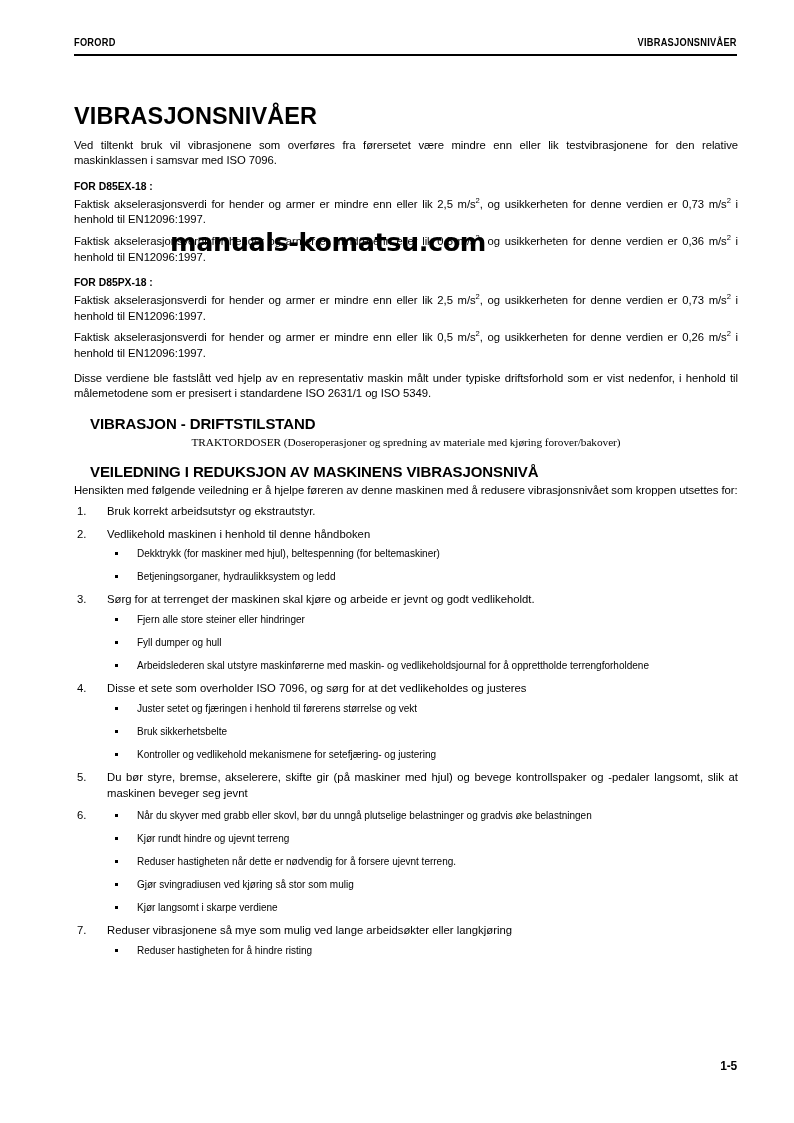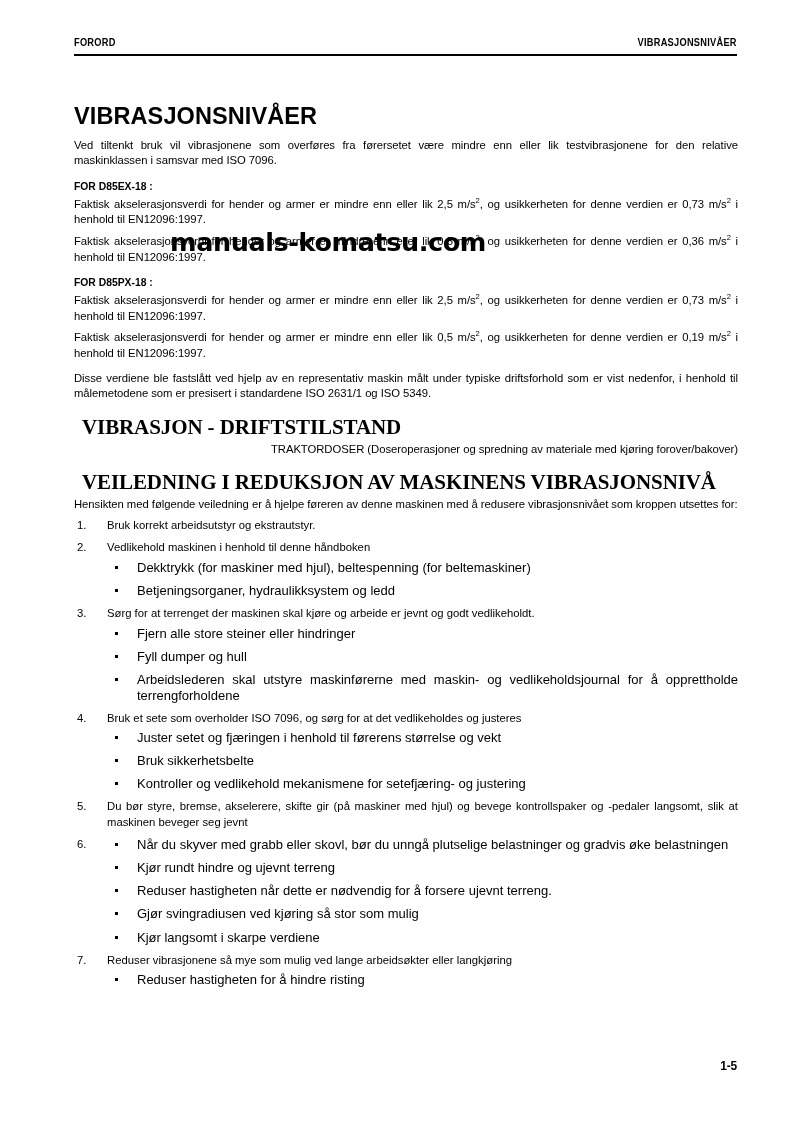--- a/index.html
+++ b/index.html
@@ -67,24 +67,24 @@
   h1.doc-title {
     font-family: "Liberation Sans", sans-serif;
     font-weight: bold;
     font-size: 23.5px;
     letter-spacing: 0.1px;
     margin: 0 0 9px 0;
     line-height: 1.05;
   }
 
   h2.sec-title {
-    font-family: Liberation Serif, serif;
-    font-weight: bold;
-    font-size: 21px;
-    margin: 13px 0 3px 8px;
+    font-family: Liberation Sans, sans-serif;
+    font-weight: bold;
+    font-size: 15px;
+    margin: 13px 0 3px 16px;
     line-height: 1.15;
     letter-spacing: -0.1px;
   }
   h2.sec-title.tight { margin-top: 12px; }
 
   h3.sub-head {
     font-family: "Liberation Sans Narrow", "Liberation Sans", sans-serif;
     font-weight: bold;
     font-size: 11.5px;
     margin: 11px 0 5px 0;
@@ -94,21 +94,21 @@
   }
 
   p.body {
     font-size: 11.3px;
     line-height: 15.6px;
     margin: 0 0 6px 0;
     text-align: justify;
     text-justify: inter-word;
     letter-spacing: -0.05px;
   }
-  p.body.plain { text-align: right; }
+  p.body.plain { text-align: center; font-family: Liberation Serif, serif; }
   p.body.gap   { margin-bottom: 9px; }
 
   sup { font-size: 7.6px; vertical-align: super; line-height: 0; }
 
   
   .numlist { margin: 0; padding: 0; list-style: none; }
   .numitem {
     position: relative;
     padding-left: 33px;
     font-size: 11.3px;
@@ -124,21 +124,21 @@
     font-size: 11.3px;
     text-align: left;
   }
   .numitem .itext { display: block; }
 
   
   .bullist { margin: 4px 0 2px 0; padding: 0; list-style: none; }
   .bulitem {
     position: relative;
     padding-left: 30px;
-    font-size: 13px;
+    font-size: 10px;
     line-height: 15.6px;
     margin-bottom: 7.5px;
     text-align: justify;
   }
   .bulitem > .bul {
     position: absolute;
     left: 8px;
     top: 6px;
     width: 3px;
     height: 3px;
@@ -195,21 +195,21 @@
     <h3 class="sub-head">FOR D85EX-18 :</h3>
 
     <p class="body"><span>Faktisk akselerasjonsverdi for hender og armer er mindre enn eller lik 2,5 m/s</span><sup>2</sup><span>, og usikkerheten for denne verdien er 0,73  m/s</span><sup>2</sup><span> i henhold til EN12096:1997.</span></p>
 
     <p class="body gap"><span>Faktisk akselerasjonsverdi for hender og armer er mindre enn eller lik 0,5  m/s</span><sup>2</sup><span>, og usikkerheten for denne verdien er 0,36  m/s</span><sup>2</sup><span> i henhold til EN12096:1997.</span></p>
 
     <h3 class="sub-head">FOR D85PX-18 :</h3>
 
     <p class="body"><span>Faktisk akselerasjonsverdi for hender og armer er mindre enn eller lik 2,5 m/s</span><sup>2</sup><span>, og usikkerheten for denne verdien er 0,73  m/s</span><sup>2</sup><span> i henhold til EN12096:1997.</span></p>
 
-    <p class="body gap"><span>Faktisk akselerasjonsverdi for hender og armer er mindre enn eller lik 0,5  m/s</span><sup>2</sup><span>, og usikkerheten for denne verdien er 0,19  m/s</span><sup>2</sup><span> i henhold til EN12096:1997.</span></p>
+    <p class="body gap"><span>Faktisk akselerasjonsverdi for hender og armer er mindre enn eller lik 0,5  m/s</span><sup>2</sup><span>, og usikkerheten for denne verdien er 0,26  m/s</span><sup>2</sup><span> i henhold til EN12096:1997.</span></p>
 
     <p class="body">Disse verdiene ble fastslått ved hjelp av en representativ maskin målt under typiske driftsforhold som er vist nedenfor, i henhold til målemetodene som er presisert i standardene ISO 2631/1 og ISO 5349.</p>
 
     <h2 class="sec-title">VIBRASJON - DRIFTSTILSTAND</h2>
     <p class="body plain">TRAKTORDOSER (Doseroperasjoner og spredning av materiale med kjøring forover/bakover)</p>
 
     <h2 class="sec-title tight">VEILEDNING I REDUKSJON AV MASKINENS VIBRASJONSNIVÅ</h2>
     <p class="body">Hensikten med følgende veiledning er å hjelpe føreren av denne maskinen med å redusere vibrasjonsnivået som kroppen utsettes for:</p>
 
     <ol class="numlist">
@@ -244,21 +244,21 @@
               <span class="btext">Fyll dumper og hull</span>
             </li>
             <li class="bulitem">
               <span class="bul"></span>
               <span class="btext">Arbeidslederen skal utstyre maskinførerne med maskin- og vedlikeholdsjournal for å opprettholde terrengforholdene</span>
             </li>
           </ul>
         </li>
         <li class="numitem">
           <span class="num">4.</span>
-          <span class="itext">Bruk et sete som overholder ISO 7096, og sørg for at det vedlikeholdes og justeres</span>
+          <span class="itext">Disse et sete som overholder ISO 7096, og sørg for at det vedlikeholdes og justeres</span>
           <ul class="bullist">
             <li class="bulitem">
               <span class="bul"></span>
               <span class="btext">Juster setet og fjæringen i henhold til førerens størrelse og vekt</span>
             </li>
             <li class="bulitem">
               <span class="bul"></span>
               <span class="btext">Bruk sikkerhetsbelte</span>
             </li>
             <li class="bulitem">

